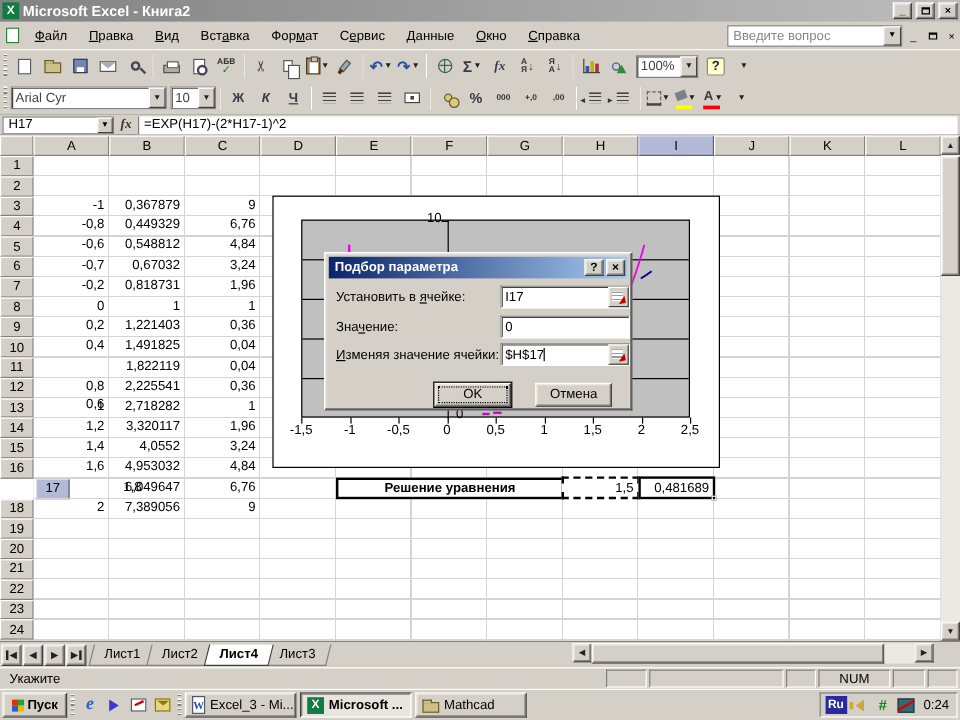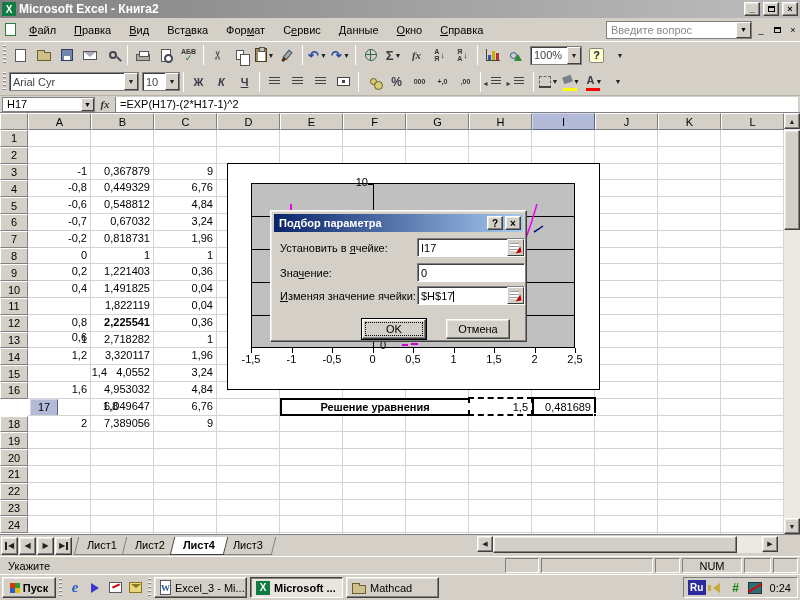--- a/index.html
+++ b/index.html
@@ -454,29 +454,29 @@
       <div class="cell" style="left: 0px; top: 134.4px; width: 62px; position: absolute;">0,2</div>
       <div class="cell" style="left: 63px; top: 134.4px; width: 62px; position: absolute;">1,221403</div>
       <div class="cell" style="left: 126px; top: 134.4px; width: 62px; position: absolute;">0,36</div>
       <div class="cell" style="left: 0px; top: 151.2px; width: 62px; position: absolute;">0,4</div>
       <div class="cell" style="left: 63px; top: 151.2px; width: 62px; position: absolute;">1,491825</div>
       <div class="cell" style="left: 126px; top: 151.2px; width: 62px; position: absolute;">0,04</div>
       <div class="cell" style="left: 0px; top: 168px; width: 62px; position: absolute; margin-top: 32px;">0,6</div>
       <div class="cell" style="left: 63px; top: 168px; width: 62px; position: absolute;">1,822119</div>
       <div class="cell" style="left: 126px; top: 168px; width: 62px; position: absolute;">0,04</div>
       <div class="cell" style="left: 0px; top: 184.8px; width: 62px; position: absolute;">0,8</div>
-      <div class="cell" style="left: 63px; top: 184.8px; width: 62px; position: absolute; font-weight: bold;">2,225541</div>
+      <div class="cell" style="left: 63px; top: 184.8px; width: 62px; position: absolute;">2,225541</div>
       <div class="cell" style="left: 126px; top: 184.8px; width: 62px; position: absolute;">0,36</div>
       <div class="cell" style="left: 0px; top: 201.6px; width: 62px; position: absolute;">1</div>
       <div class="cell" style="left: 63px; top: 201.6px; width: 62px; position: absolute; text-align: right;">2,718282</div>
       <div class="cell" style="left: 126px; top: 201.6px; width: 62px; position: absolute;">1</div>
       <div class="cell" style="left: 0px; top: 218.4px; width: 62px; position: absolute;">1,2</div>
       <div class="cell" style="left: 63px; top: 218.4px; width: 62px; position: absolute;">3,320117</div>
       <div class="cell" style="left: 126px; top: 218.4px; width: 62px; position: absolute;">1,96</div>
-      <div class="cell" style="left: 0px; top: 235.2px; width: 62px; position: absolute; margin-left: 20px;">1,4</div>
+      <div class="cell" style="left: 0px; top: 235.2px; width: 62px; position: absolute;">1,4</div>
       <div class="cell" style="left: 63px; top: 235.2px; width: 62px; position: absolute;">4,0552</div>
       <div class="cell" style="left: 126px; top: 235.2px; width: 62px; position: absolute;">3,24</div>
       <div class="cell" style="left: 0px; top: 252px; width: 62px; position: absolute;">1,6</div>
       <div class="cell" style="left: 63px; top: 252px; width: 62px; position: absolute;">4,953032</div>
       <div class="cell" style="left: 126px; top: 252px; width: 62px; position: absolute;">4,84</div>
       <div class="cell" style="left: 0px; top: 268.8px; width: 62px; position: absolute; margin-left: 31px;">1,8</div>
       <div class="cell" style="left: 63px; top: 268.8px; width: 62px; position: absolute;">6,049647</div>
       <div class="cell" style="left: 126px; top: 268.8px; width: 62px; position: absolute;">6,76</div>
       <div class="cell" style="left: 0px; top: 285.6px; width: 62px; position: absolute;">2</div>
       <div class="cell" style="left: 63px; top: 285.6px; width: 62px; position: absolute;">7,389056</div>

